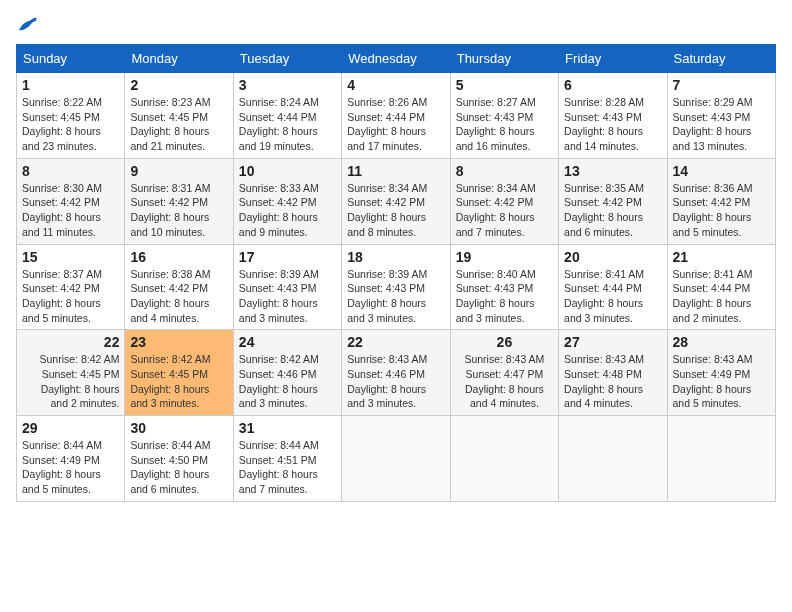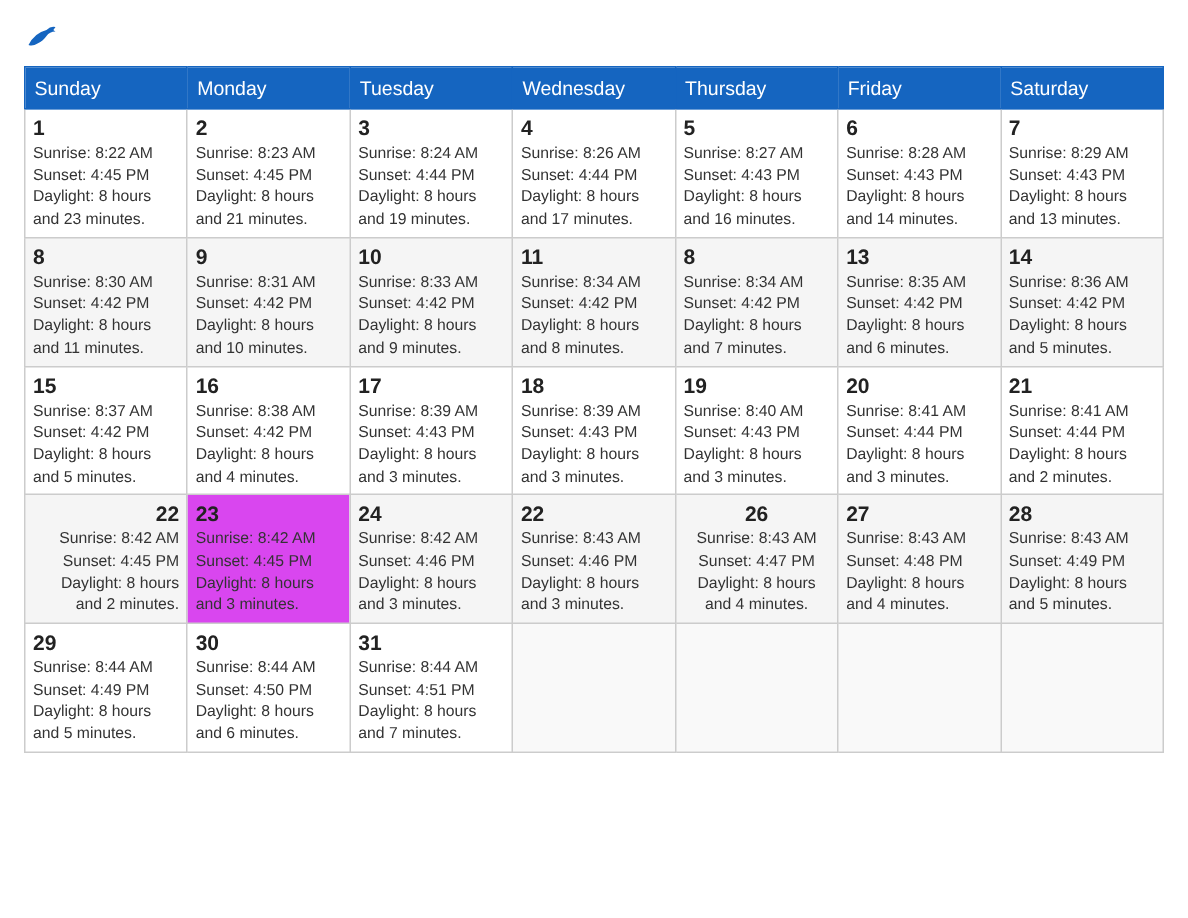--- a/index.html
+++ b/index.html
@@ -196,21 +196,21 @@
         <td>
           <span class="day-num">21</span>
           <div class="day-info">Sunrise: 8:41 AM<br>Sunset: 4:44 PM<br>Daylight: 8 hours<br>and 2 minutes.</div>
         </td>
       </tr>
       <tr>
         <td style="background: rgb(245, 245, 245); text-align: right;">
           <span class="day-num">22</span>
           <div class="day-info">Sunrise: 8:42 AM<br>Sunset: 4:45 PM<br>Daylight: 8 hours<br>and 2 minutes.</div>
         </td>
-        <td style="background: #d946ef;">
+        <td style="background: #fdba74;">
           <span class="day-num">23</span>
           <div class="day-info">Sunrise: 8:42 AM<br>Sunset: 4:45 PM<br>Daylight: 8 hours<br>and 3 minutes.</div>
         </td>
         <td style="background: rgb(245, 245, 245);">
           <span class="day-num">24</span>
           <div class="day-info">Sunrise: 8:42 AM<br>Sunset: 4:46 PM<br>Daylight: 8 hours<br>and 3 minutes.</div>
         </td>
         <td style="background: rgb(245, 245, 245);">
           <span class="day-num">22</span>
           <div class="day-info">Sunrise: 8:43 AM<br>Sunset: 4:46 PM<br>Daylight: 8 hours<br>and 3 minutes.</div>

